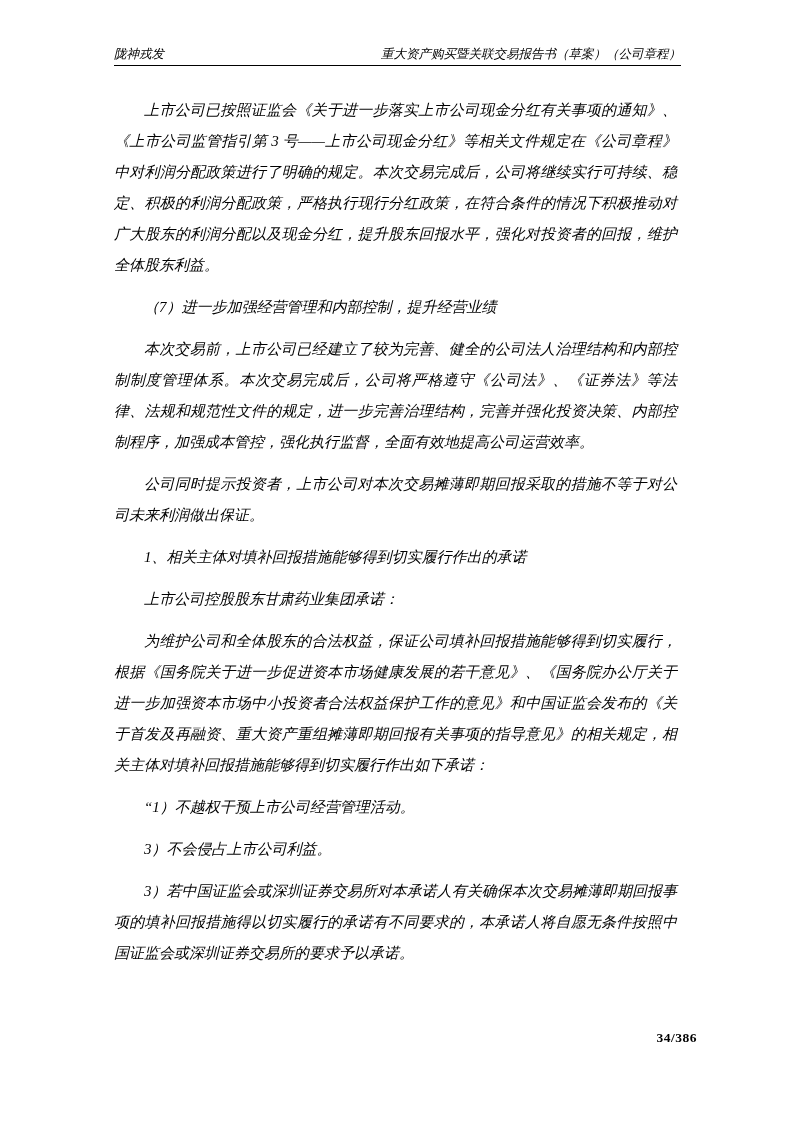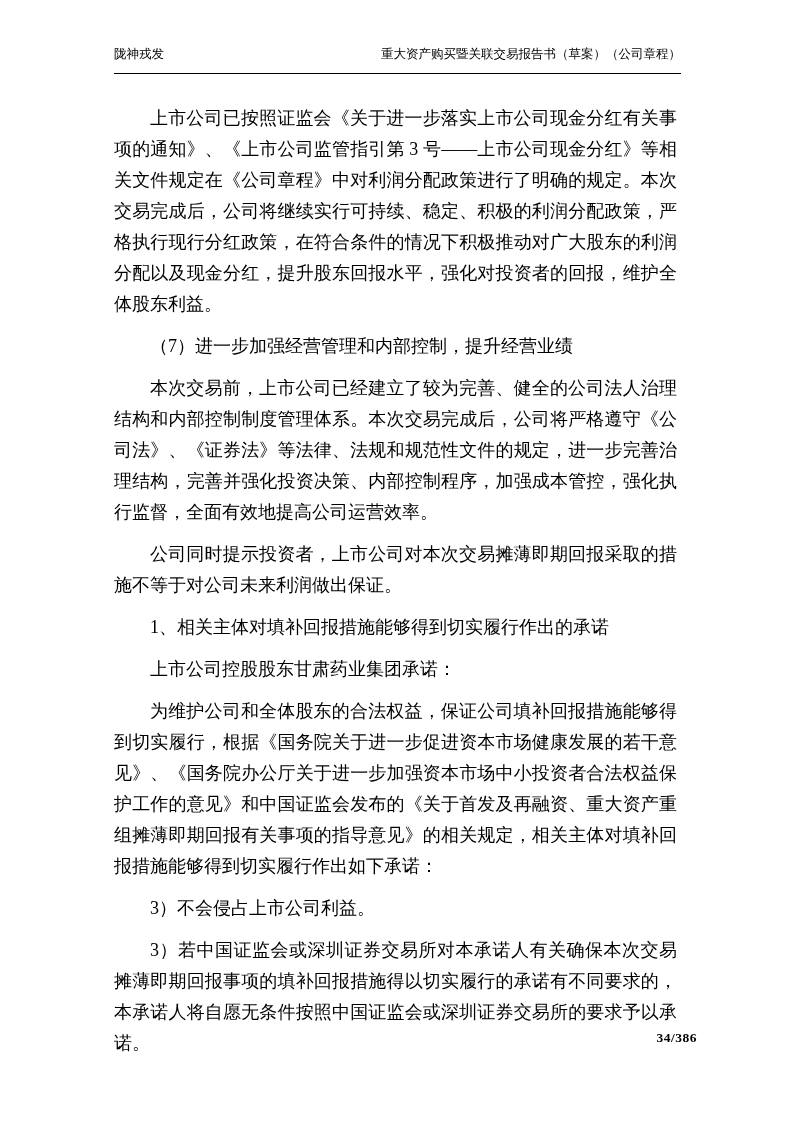--- a/index.html
+++ b/index.html
@@ -17,35 +17,37 @@
     height: 100%;
     padding: 46px 112px 0 114px;
     position: relative;
   }
   .header {
     display: flex;
     justify-content: space-between;
     align-items: flex-end;
     font-size: 12.5px;
     line-height: 17px;
-    padding-bottom: 10px;
+    padding-bottom: 2px;
     border-bottom: 1px solid #000000;
+    font-style: italic;
   }
   .header .left { white-space: nowrap; }
   .header .right { white-space: nowrap; }
   .content {
     padding-top: 29px;
   }
   .para {
-    font-size: 18px;
+    font-size: 15px;
     line-height: 31px;
     text-align: justify;
     text-indent: 2em;
     margin: 0 4px 11px 0;
     word-break: break-all;
+    font-style: italic;
   }
   .footer {
     position: absolute;
     right: 96px;
     bottom: 76px;
     font-size: 13.5px;
     font-weight: bold;
     letter-spacing: 0.5px;
   }
 </style>
@@ -60,19 +62,20 @@
   </div>
 
   <div class="content">
     <p class="para">上市公司已按照证监会《关于进一步落实上市公司现金分红有关事项的通知》、《上市公司监管指引第 3 号——上市公司现金分红》等相关文件规定在《公司章程》中对利润分配政策进行了明确的规定。本次交易完成后，公司将继续实行可持续、稳定、积极的利润分配政策，严格执行现行分红政策，在符合条件的情况下积极推动对广大股东的利润分配以及现金分红，提升股东回报水平，强化对投资者的回报，维护全体股东利益。</p>
     <p class="para">（7）进一步加强经营管理和内部控制，提升经营业绩</p>
     <p class="para">本次交易前，上市公司已经建立了较为完善、健全的公司法人治理结构和内部控制制度管理体系。本次交易完成后，公司将严格遵守《公司法》、《证券法》等法律、法规和规范性文件的规定，进一步完善治理结构，完善并强化投资决策、内部控制程序，加强成本管控，强化执行监督，全面有效地提高公司运营效率。</p>
     <p class="para">公司同时提示投资者，上市公司对本次交易摊薄即期回报采取的措施不等于对公司未来利润做出保证。</p>
     <p class="para">1、相关主体对填补回报措施能够得到切实履行作出的承诺</p>
     <p class="para">上市公司控股股东甘肃药业集团承诺：</p>
     <p class="para">为维护公司和全体股东的合法权益，保证公司填补回报措施能够得到切实履行，根据《国务院关于进一步促进资本市场健康发展的若干意见》、《国务院办公厅关于进一步加强资本市场中小投资者合法权益保护工作的意见》和中国证监会发布的《关于首发及再融资、重大资产重组摊薄即期回报有关事项的指导意见》的相关规定，相关主体对填补回报措施能够得到切实履行作出如下承诺：</p>
+    <p class="para">“1）不越权干预上市公司经营管理活动。</p>
     <p class="para">3）不会侵占上市公司利益。</p>
     <p class="para">3）若中国证监会或深圳证券交易所对本承诺人有关确保本次交易摊薄即期回报事项的填补回报措施得以切实履行的承诺有不同要求的，本承诺人将自愿无条件按照中国证监会或深圳证券交易所的要求予以承诺。</p>
   </div>
 
   <div class="footer">34/386</div>
 
 </div>
 
 </body></html>

